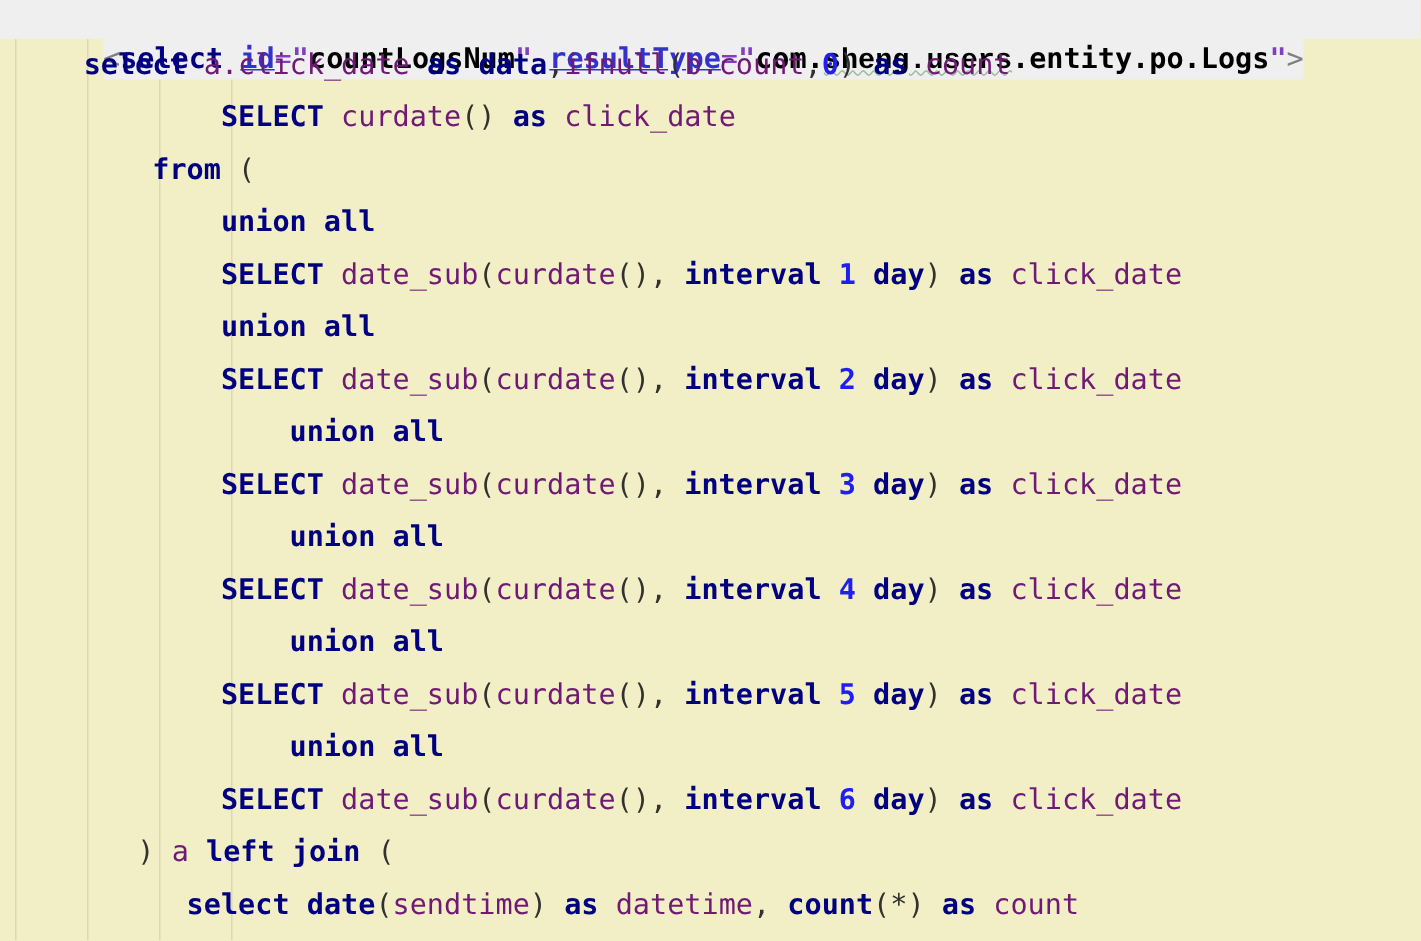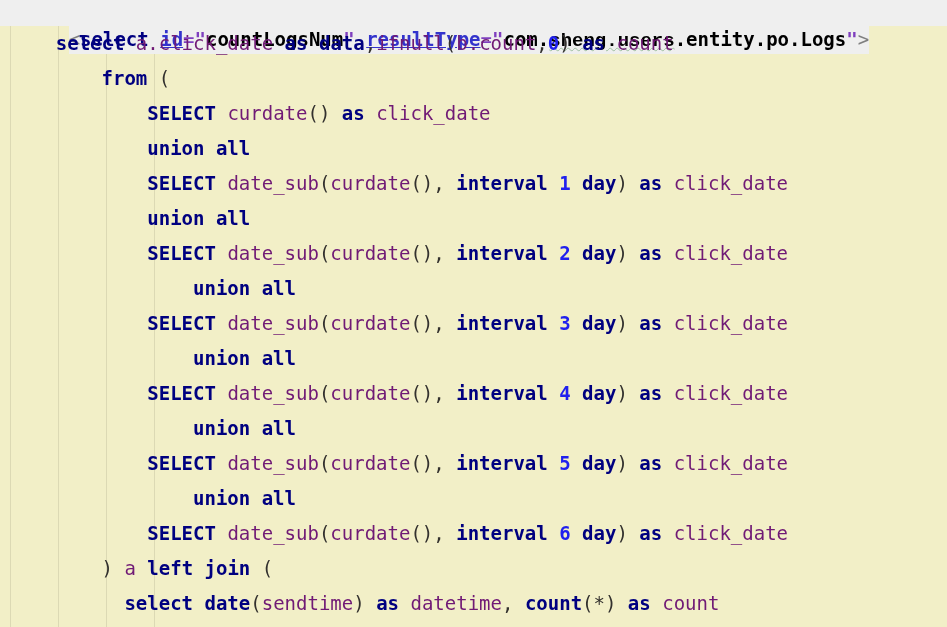--- a/index.html
+++ b/index.html
@@ -95,32 +95,32 @@
     </div>
 
   <div class="code">
 
     <div class="line first">
       <span class="inner"><span class="tag">&lt;</span><span class="tagname">select</span><span class="punc"> </span><span class="attr">id</span><span class="eq">=</span><span class="strq">"</span><span class="str">countLogsNum</span><span class="strq">"</span><span class="punc"> </span><span class="attr">resultType</span><span class="eq">=</span><span class="strq">"</span><span class="str">com.</span><span class="str squiggle">sheng.users</span><span class="str">.entity.po.Logs</span><span class="strq">"</span><span class="tag">&gt;</span></span>
     </div>
 
     <div id="body-lines">
         <div class="line" style="padding-left: 10px;"><span class="punc">    </span><span class="kw">select</span><span class="punc"> </span><span class="id">a.click_date</span><span class="punc"> </span><span class="kw">as</span><span class="punc"> </span><span class="kw">data</span><span class="punc">,</span><span class="id">ifnull</span><span class="punc">(</span><span class="id">b.count</span><span class="punc">,</span><span class="num">0</span><span class="punc">)</span><span class="punc"> </span><span class="kw">as</span><span class="punc"> </span><span class="id">count</span></div>
+        <div class="line" style="padding-left: 10px;"><span class="punc">            </span><span class="kw">SELECT</span><span class="punc"> </span><span class="id">curdate</span><span class="punc">()</span><span class="punc"> </span><span class="kw">as</span><span class="punc"> </span><span class="id">click_date</span></div>
         <div class="line" style="padding-left: 10px;"><span class="punc">        </span><span class="kw">from</span><span class="punc"> </span><span class="punc">(</span></div>
-        <div class="line" style="padding-left: 10px;"><span class="punc">            </span><span class="kw">SELECT</span><span class="punc"> </span><span class="id">curdate</span><span class="punc">()</span><span class="punc"> </span><span class="kw">as</span><span class="punc"> </span><span class="id">click_date</span></div>
         <div class="line" style="padding-left: 10px;"><span class="punc">            </span><span class="kw">union all</span></div>
         <div class="line" style="padding-left: 10px;"><span class="punc">            </span><span class="kw">SELECT</span><span class="punc"> </span><span class="id">date_sub</span><span class="punc">(</span><span class="id">curdate</span><span class="punc">(), </span><span class="kw">interval</span><span class="punc"> </span><span class="num">1</span><span class="punc"> </span><span class="kw">day</span><span class="punc">)</span><span class="punc"> </span><span class="kw">as</span><span class="punc"> </span><span class="id">click_date</span></div>
         <div class="line" style="padding-left: 10px;"><span class="punc">            </span><span class="kw">union all</span></div>
         <div class="line" style="padding-left: 10px;"><span class="punc">            </span><span class="kw">SELECT</span><span class="punc"> </span><span class="id">date_sub</span><span class="punc">(</span><span class="id">curdate</span><span class="punc">(), </span><span class="kw">interval</span><span class="punc"> </span><span class="num">2</span><span class="punc"> </span><span class="kw">day</span><span class="punc">)</span><span class="punc"> </span><span class="kw">as</span><span class="punc"> </span><span class="id">click_date</span></div>
         <div class="line" style="padding-left: 10px;"><span class="punc">                </span><span class="kw">union all</span></div>
         <div class="line" style="padding-left: 10px;"><span class="punc">            </span><span class="kw">SELECT</span><span class="punc"> </span><span class="id">date_sub</span><span class="punc">(</span><span class="id">curdate</span><span class="punc">(), </span><span class="kw">interval</span><span class="punc"> </span><span class="num">3</span><span class="punc"> </span><span class="kw">day</span><span class="punc">)</span><span class="punc"> </span><span class="kw">as</span><span class="punc"> </span><span class="id">click_date</span></div>
         <div class="line" style="padding-left: 10px;"><span class="punc">                </span><span class="kw">union all</span></div>
         <div class="line" style="padding-left: 10px;"><span class="punc">            </span><span class="kw">SELECT</span><span class="punc"> </span><span class="id">date_sub</span><span class="punc">(</span><span class="id">curdate</span><span class="punc">(), </span><span class="kw">interval</span><span class="punc"> </span><span class="num">4</span><span class="punc"> </span><span class="kw">day</span><span class="punc">)</span><span class="punc"> </span><span class="kw">as</span><span class="punc"> </span><span class="id">click_date</span></div>
         <div class="line" style="padding-left: 10px;"><span class="punc">                </span><span class="kw">union all</span></div>
         <div class="line" style="padding-left: 10px;"><span class="punc">            </span><span class="kw">SELECT</span><span class="punc"> </span><span class="id">date_sub</span><span class="punc">(</span><span class="id">curdate</span><span class="punc">(), </span><span class="kw">interval</span><span class="punc"> </span><span class="num">5</span><span class="punc"> </span><span class="kw">day</span><span class="punc">)</span><span class="punc"> </span><span class="kw">as</span><span class="punc"> </span><span class="id">click_date</span></div>
         <div class="line" style="padding-left: 10px;"><span class="punc">                </span><span class="kw">union all</span></div>
         <div class="line" style="padding-left: 10px;"><span class="punc">            </span><span class="kw">SELECT</span><span class="punc"> </span><span class="id">date_sub</span><span class="punc">(</span><span class="id">curdate</span><span class="punc">(), </span><span class="kw">interval</span><span class="punc"> </span><span class="num">6</span><span class="punc"> </span><span class="kw">day</span><span class="punc">)</span><span class="punc"> </span><span class="kw">as</span><span class="punc"> </span><span class="id">click_date</span></div>
-        <div class="line" style="padding-left: 10px;"><span class="punc">        </span><span class="punc">)</span><span class="punc"> </span><span class="id">a</span><span class="punc"> </span><span class="kw">left join</span><span class="punc"> </span><span class="punc">(</span></div>
+        <div class="line" style=""><span class="punc">        </span><span class="punc">)</span><span class="punc"> </span><span class="id">a</span><span class="punc"> </span><span class="kw">left join</span><span class="punc"> </span><span class="punc">(</span></div>
         <div class="line" style="padding-left: 10px;"><span class="punc">          </span><span class="kw">select</span><span class="punc"> </span><span class="kw">date</span><span class="punc">(</span><span class="id">sendtime</span><span class="punc">)</span><span class="punc"> </span><span class="kw">as</span><span class="punc"> </span><span class="id">datetime</span><span class="punc">, </span><span class="kw">count</span><span class="punc">(*)</span><span class="punc"> </span><span class="kw">as</span><span class="punc"> </span><span class="id">count</span></div>
       </div>
 
   </div>
 </div>
 
 </body></html>

